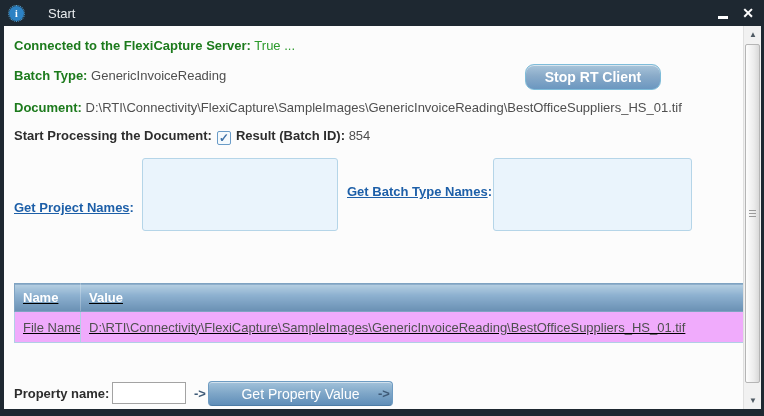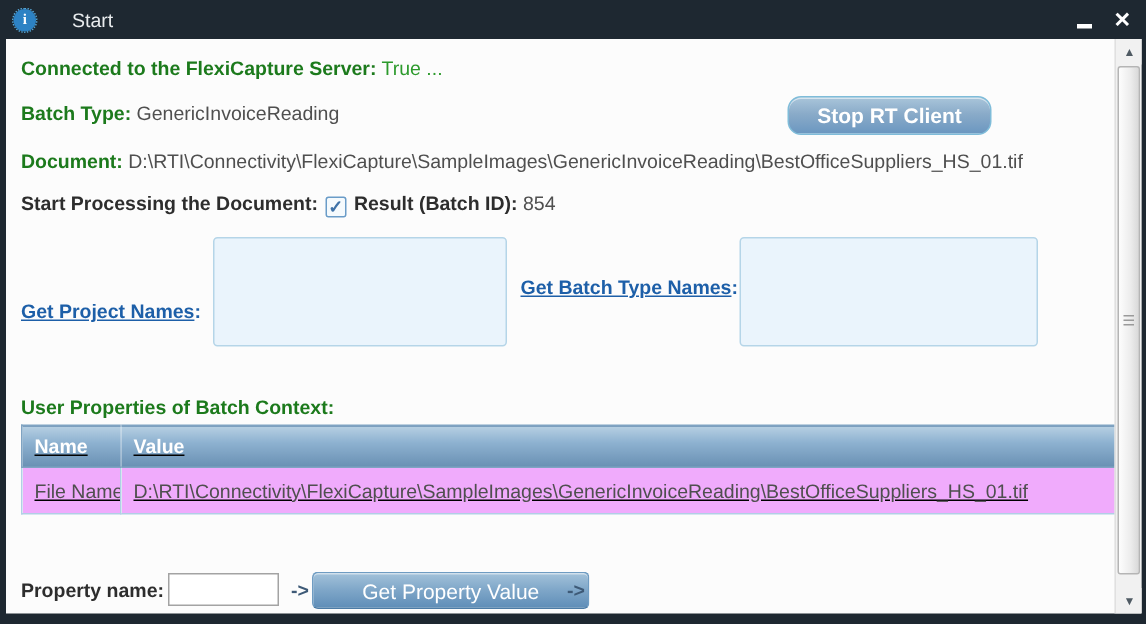--- a/index.html
+++ b/index.html
@@ -147,21 +147,20 @@
     <div class="row" style="top:146px;margin-top:28px;">
       <span class="link">Get Project Names</span><span class="link-colon">:</span>
     </div>
     <div class="outbox box1"></div>
 
     <div class="row" style="left:343px; top:158px;">
       <span class="link">Get Batch Type Names</span><span class="link-colon">:</span>
     </div>
     <div class="outbox box2"></div>
 
-    <div class="row lbl-green" style="top:238px;">User Properties of Batch Context:</div>
 
     <table class="props-table">
       <colgroup>
           <col class="col-name">
           <col>
         </colgroup>
       <thead>
         <tr>
           <th>Name</th>
           <th>Value</th>

